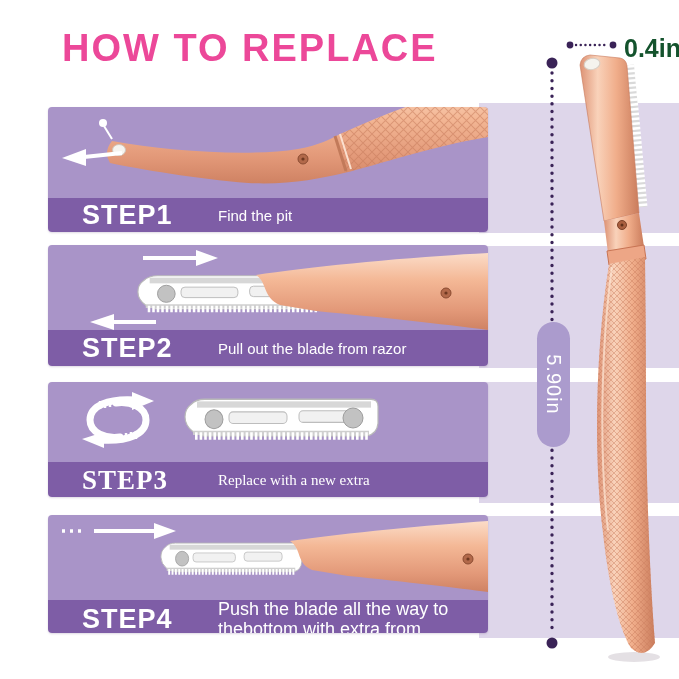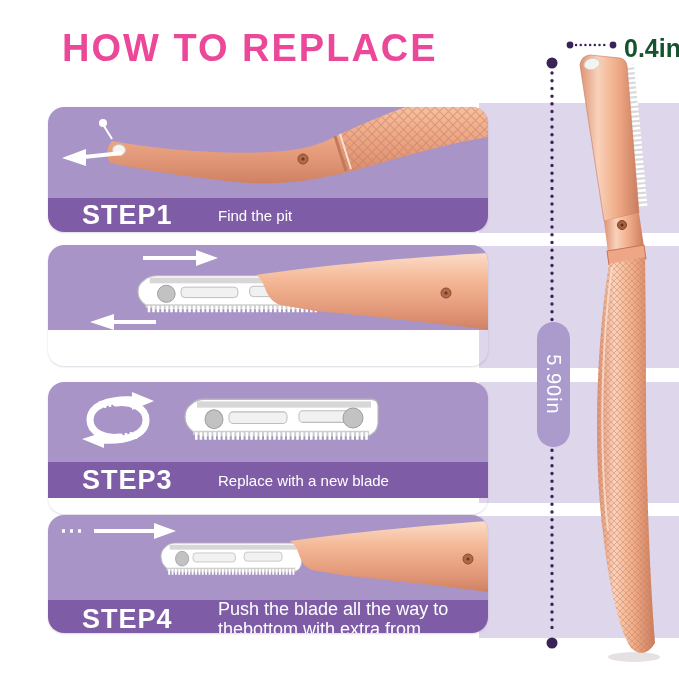--- a/index.html
+++ b/index.html
@@ -22,26 +22,26 @@
   .band4{top:516px;height:122px;}
 
   .title{
     position:absolute;left:62px;top:27px;
     font-size:38px;font-weight:bold;letter-spacing:2px;
     color:#ec4899;white-space:nowrap;
   }
 
   .panel{
     position:absolute;left:48px;width:440px;
-    border-radius:16px;overflow:hidden;
+    border-radius:4px;overflow:hidden;
     box-shadow:0 1px 2px rgba(70,40,100,0.18);
   }
   .p1{top:107px;height:125px;}
   .p2{top:245px;height:121px;}
-  .p3{top:382px;height:132px;}
+  .p3{top:382px;height:115px;font-family:Liberation Serif, serif;}
   .p4{top:515px;height:118px;}
   .illus{background:#a994c8;}
   .p1 .illus{height:91px;}
   .p2 .illus{height:85px;}
   .p3 .illus{height:80px;}
   .p4 .illus{height:85px;}
   .illus svg{display:block;}
   .caption{
     background:#7e5da6;
     display:flex;align-items:center;
@@ -159,40 +159,44 @@
       </g>
       <use href="#bladeCart" transform="translate(86,26) scale(0.98,0.95)"></use>
       <path d="M208,30 C220,38 214,52 232,60 L268,66 C330,72 395,79 440,85 L440,8 C360,12 260,22 208,30 Z" fill="url(#gRose)"></path>
       <use href="#screwIcon" x="398" y="48"></use>
       <g>
         <line x1="108" y1="77" x2="64" y2="77" stroke="#ffffff" stroke-width="4"></line>
         <polygon points="66,69 42,77 66,85" fill="#ffffff"></polygon>
       </g>
     </svg>
   </div>
+  <div class="caption">
+    <span class="step-label">STEP2</span>
+    <span class="step-desc">Pull out the blade from razor</span>
+  </div>
 </div>
 
 <div class="panel p3">
   <div class="illus">
     <svg width="440" height="80" viewBox="0 0 440 80">
       <g transform="translate(32,10)">
         <path d="M56,8 C28,6 10,14 10,28 C10,41 26,47 40,45" stroke="#ffffff" stroke-width="7" fill="none" stroke-linecap="round"></path>
         <polygon points="52,0 74,9 52,18" fill="#ffffff"></polygon>
         <path d="M46,41 L46,49 M51,40 L51,48 M56,39 L56,47" stroke="#ffffff" stroke-width="2.5"></path>
         <path d="M20,48 C48,50 66,42 66,28 C66,15 50,9 36,11" stroke="#ffffff" stroke-width="7" fill="none" stroke-linecap="round"></path>
         <polygon points="24,40 2,47 24,56" fill="#ffffff"></polygon>
         <path d="M30,7 L30,15 M25,8 L25,16 M20,9 L20,17" stroke="#ffffff" stroke-width="2.5"></path>
       </g>
       <use href="#bladeCart" transform="translate(133,12) scale(1,1.05)"></use>
       <circle cx="305" cy="36" r="10" fill="#c2c2c2" stroke="#9d9d9d"></circle>
     </svg>
   </div>
   <div class="caption">
     <span class="step-label">STEP3</span>
-    <span class="step-desc">Replace with a new blade</span>
+    <span class="step-desc">Replace with a new extra</span>
   </div>
 </div>
 
 <div class="panel p4">
   <div class="illus">
     <svg width="440" height="85" viewBox="0 0 440 85">
       <g>
         <line x1="14" y1="16" x2="38" y2="16" stroke="#ffffff" stroke-width="3.5" stroke-dasharray="3 5"></line>
         <line x1="46" y1="16" x2="108" y2="16" stroke="#ffffff" stroke-width="4"></line>
         <polygon points="106,8 128,16 106,24" fill="#ffffff"></polygon>

